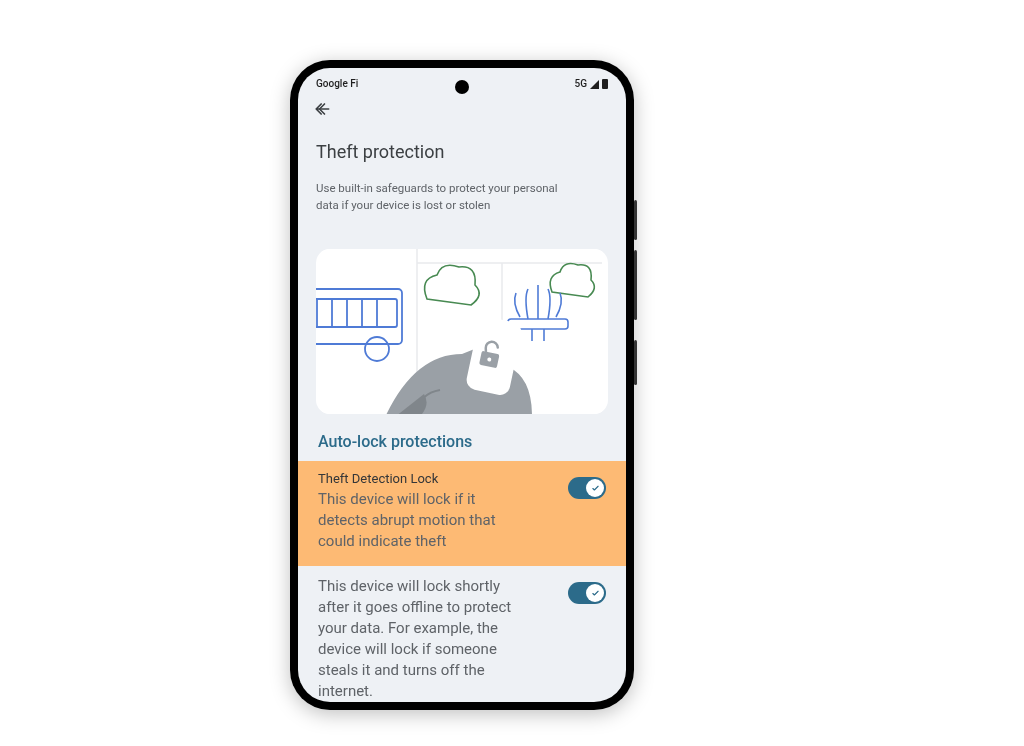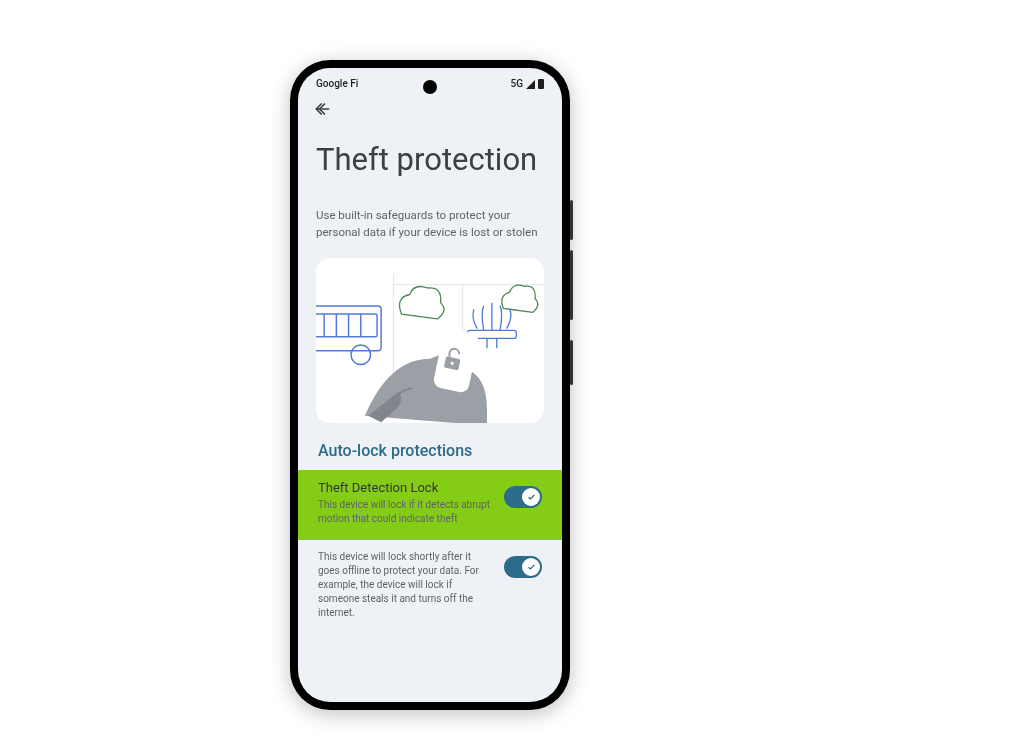--- a/index.html
+++ b/index.html
@@ -7,21 +7,21 @@
     width: 1024px;
     height: 746px;
     background: #ffffff;
     font-family: 'Roboto', 'Segoe UI', Arial, sans-serif;
     position: relative;
   }
   .phone {
     position: absolute;
     left: 290px;
     top: 60px;
-    width: 280px;
+    width: 344px;
     height: 650px;
     background: #000;
     border-radius: 40px;
     padding: 8px;
     box-shadow: 0 4px 20px rgba(0,0,0,0.25);
   }
   .side-btn {
     position: absolute;
     right: -3px;
     width: 3px;
@@ -80,30 +80,30 @@
   .back-arrow {
     width: 20px; height: 20px;
     display: flex; align-items: center; justify-content: center;
   }
   .content {
     padding: 22px 18px 0 18px;
     flex: 1;
     overflow: hidden;
   }
   .title {
-    font-size: 31px;
+    font-size: 18px;
     color: #3c4043;
     font-weight: 400;
-    margin-bottom: 29px;
+    margin-bottom: 18px;
   }
   .subtitle {
     font-size: 11.5px;
     color: #5f6368;
     line-height: 1.45;
-    margin-bottom: 18px;
+    margin-bottom: 36px;
     max-width: 250px;
   }
   .illustration {
     width: 100%;
     height: 165px;
     background: #fff;
     border-radius: 14px;
     overflow: hidden;
     position: relative;
     margin-bottom: 12px;
@@ -115,34 +115,34 @@
     padding: 6px 2px 10px 2px;
   }
   .setting-row {
     display: flex;
     align-items: flex-start;
     justify-content: space-between;
     padding: 10px 2px 14px 2px;
     gap: 10px;
   }
   .setting-row.highlighted {
-    background: #84cc16;
+    background: #fdba74;
     margin: 0 -18px;
     padding: 10px 20px 14px 20px;
     justify-content: space-between;
   }
   .setting-text { flex: 1; }
   .setting-title {
     font-size: 13px;
     color: #343638;
     font-weight: 400;
     margin-bottom: 3px;
   }
   .setting-desc {
-    font-size: 10px;
+    font-size: 15px;
     color: #5f6368;
     line-height: 1.4;
     max-width: 195px;
   }
   .toggle {
     width: 38px;
     height: 22px;
     background: #2c6b8a;
     border-radius: 11px;
     position: relative;

